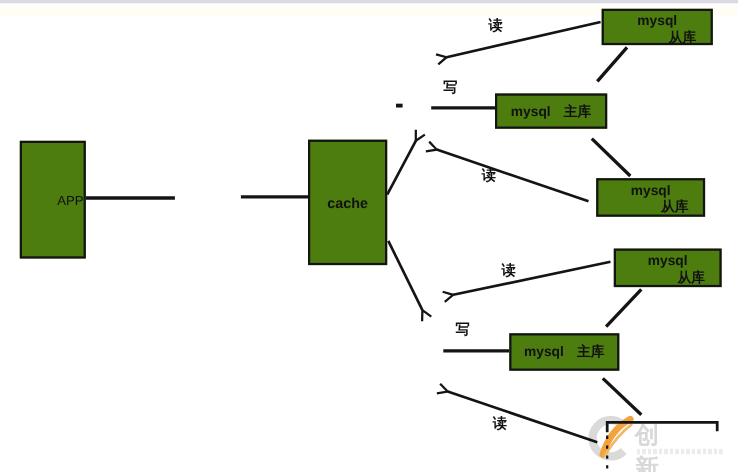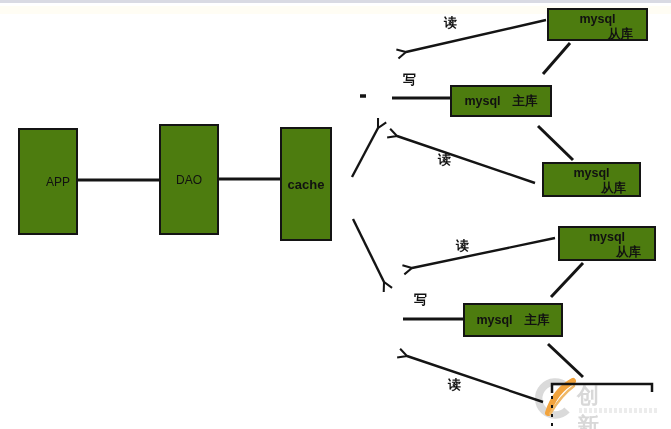--- a/index.html
+++ b/index.html
@@ -12,21 +12,21 @@
   .top-strip{position:absolute;left:0;top:0;width:671px;height:3px;background:#d9dae3;}
   .top-strip2{position:absolute;left:0;top:6px;width:671px;height:8px;background:#fffdf4;}
   .stage{position:absolute;left:0;top:0;width:671px;height:429px;}
   svg.connectors{position:absolute;left:0;top:0;z-index:2;}
   .node{
     position:absolute;box-sizing:border-box;z-index:3;
     border:2px solid #141414;background:#4d7c0f;
     font-size:12px;
   }
   .node.proc{display:flex;align-items:center;}
-  .node.app-align{justify-content:center;padding-left:20px;}
+  .node.app-align{justify-content:flex-end;padding-left:20px;}
   .node.center-align{justify-content:center;}
   .node.cache-align{justify-content:center;font-weight:bold;font-size:13px;}
   .node.db-master{display:flex;align-items:center;justify-content:center;gap:12px;}
   .node.db-slave{display:flex;flex-direction:column;justify-content:space-between;padding:2px 0 3px 0;}
   .db-name{font-weight:bold;font-size:12.5px;text-align:center;}
   .db-role{font-weight:bold;font-size:12.5px;}
   .db-slave .db-role{text-align:right;padding-right:13px;}
   .edge-label{
     position:absolute;z-index:4;font-size:13px;font-weight:600;color:#111;
     line-height:1;
@@ -88,25 +88,22 @@
     <line x1="543" y1="402" x2="407" y2="356" stroke="#141414" stroke-width="2.4" marker-end="url(#arr)"></line>
 
     <path d="M552,393 L552,384 L652,384 L652,392" fill="none" stroke="#141414" stroke-width="2.5"></path>
     <line x1="552" y1="396" x2="552" y2="429" stroke="#141414" stroke-width="2" stroke-dasharray="3 6"></line>
   </svg>
 
   <div class="node proc app-align" style="left:18px;top:128px;width:60px;height:107px;">
     <span>APP</span>
   </div>
 
-  <div class="node proc center-align" style="left:159px;top:124px;width:60px;height:111px;">
-    <span>DAO</span>
-  </div>
 
-  <div class="node proc cache-align" style="left:280px;top:127px;width:52px;height:114px;">
+  <div class="node proc cache-align" style="left:280px;top:127px;width:72px;height:114px;">
     <span>cache</span>
   </div>
 
   <div class="node db-slave" style="left:547px;top:8px;width:101px;height:33px;">
     <div class="db-name">mysql</div>
     <div class="db-role">从库</div>
   </div>
 
   <div class="node db-master" style="left:450px;top:85px;width:102px;height:32px;">
     <span class="db-name">mysql</span>

